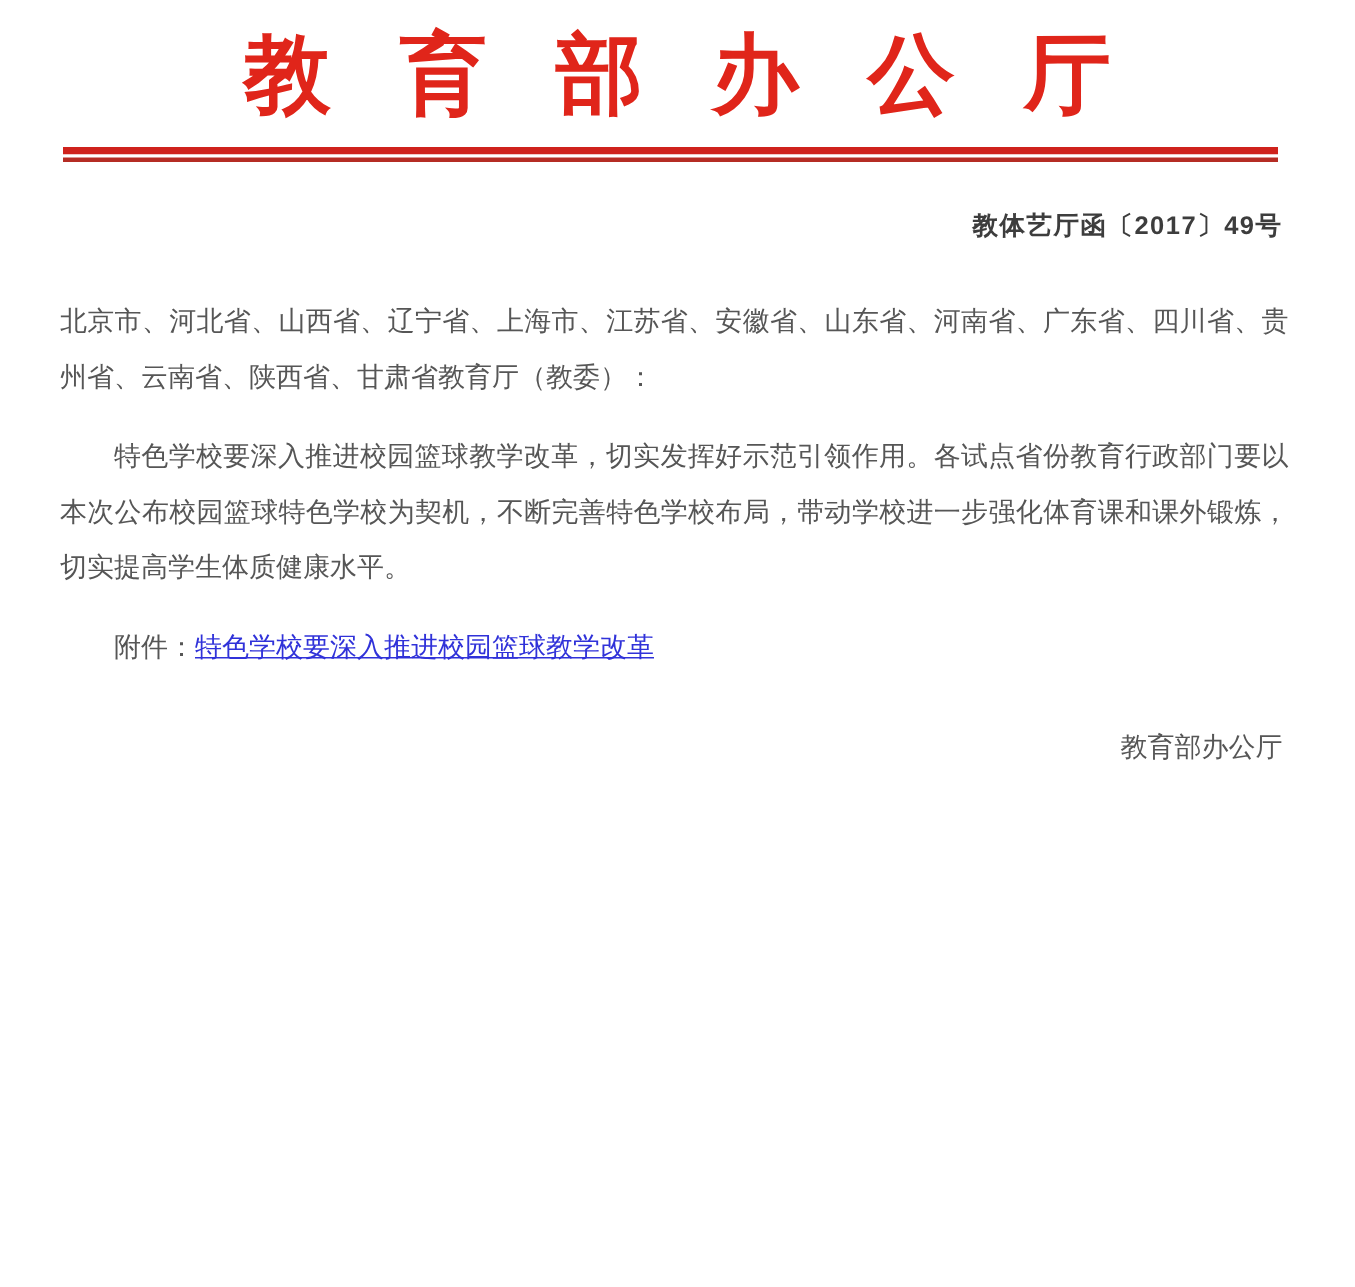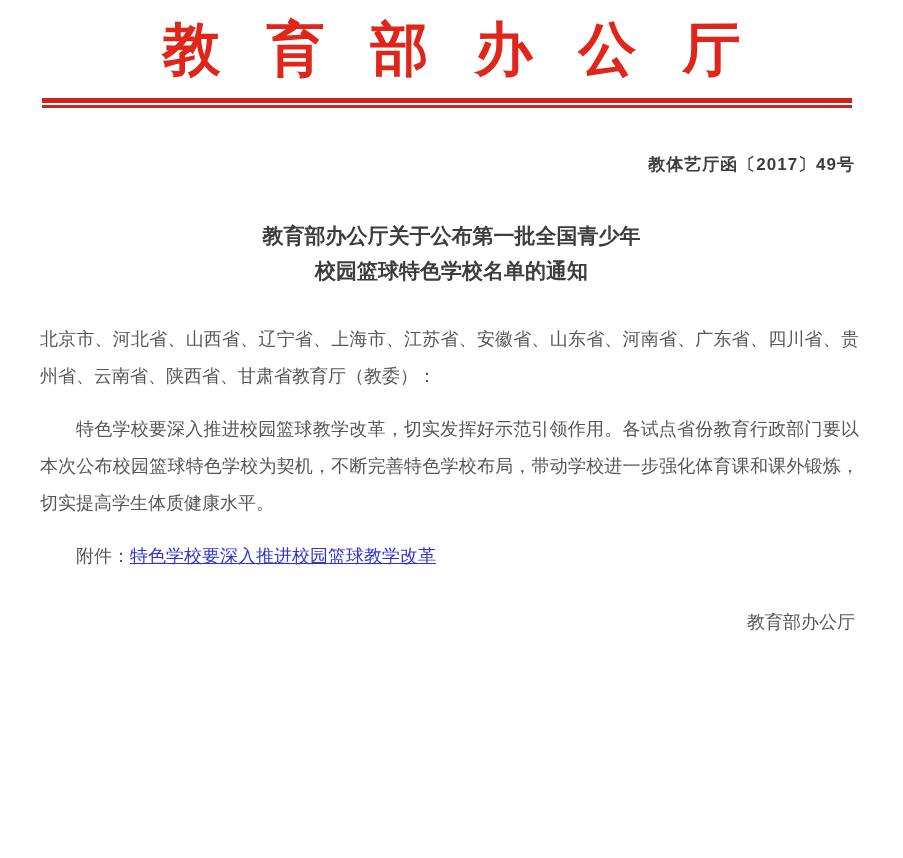--- a/index.html
+++ b/index.html
@@ -30,21 +30,21 @@
     color:var(--header-red);
     white-space:nowrap;
   }
 
   .redline{margin:10px 51px 0 42px;}
   .redline-top{height:5px;background:var(--divider-red-top);}
   .redline-gap{height:2px;background:#ffffff;}
   .redline-bottom{height:3px;background:var(--divider-red-bottom);}
 
   .docnum{
-    margin-top:44px;
+    margin-top:30px;
     padding-right:48px;
     text-align:right;
     font-size:17px;
     font-weight:bold;
     line-height:26px;
     color:var(--title-gray);
     letter-spacing:1px;
   }
 
   .title{
@@ -94,24 +94,20 @@
   <div class="agency">教育部办公厅</div>
 
   <div class="redline">
     <div class="redline-top"></div>
     <div class="redline-gap"></div>
     <div class="redline-bottom"></div>
   </div>
 
   <div class="docnum">教体艺厅函〔2017〕49号</div>
 
-  <h1 class="title">
-    <span>教育部办公厅关于公布第一批全国青少年</span><br>
-    <span>校园篮球特色学校名单的通知</span>
-  </h1>
 
   <div class="bodytext">
 
     <p class="addressee">北京市、河北省、山西省、辽宁省、上海市、江苏省、安徽省、山东省、河南省、广东省、四川省、贵州省、云南省、陕西省、甘肃省教育厅（教委）：</p>
 
 
     <p class="para">特色学校要深入推进校园篮球教学改革，切实发挥好示范引领作用。各试点省份教育行政部门要以本次公布校园篮球特色学校为契机，不断完善特色学校布局，带动学校进一步强化体育课和课外锻炼，切实提高学生体质健康水平。</p>
 
     <p class="attachment">
       <span>附件：</span><a class="attachment-link" href="#">特色学校要深入推进校园篮球教学改革</a>

